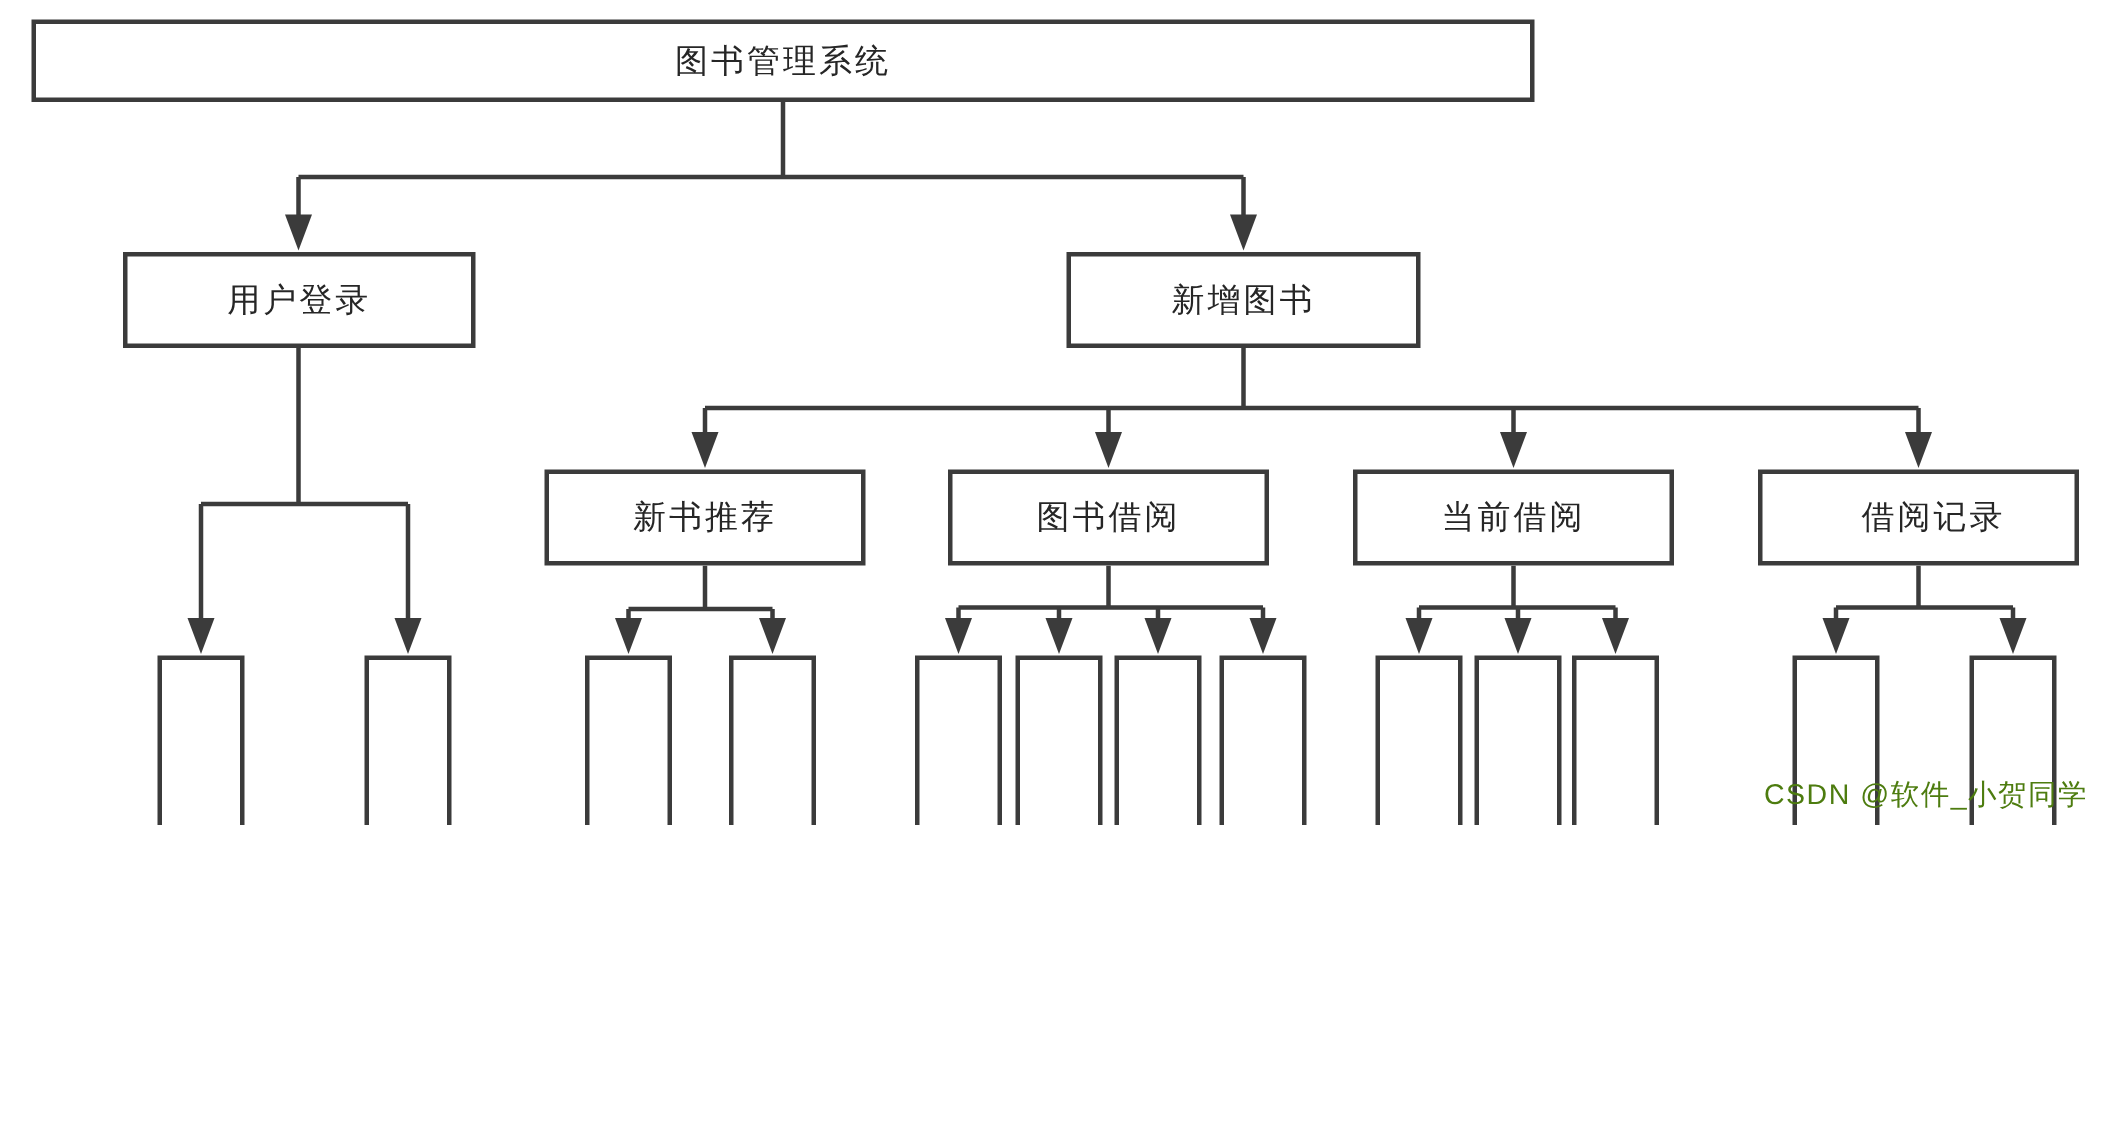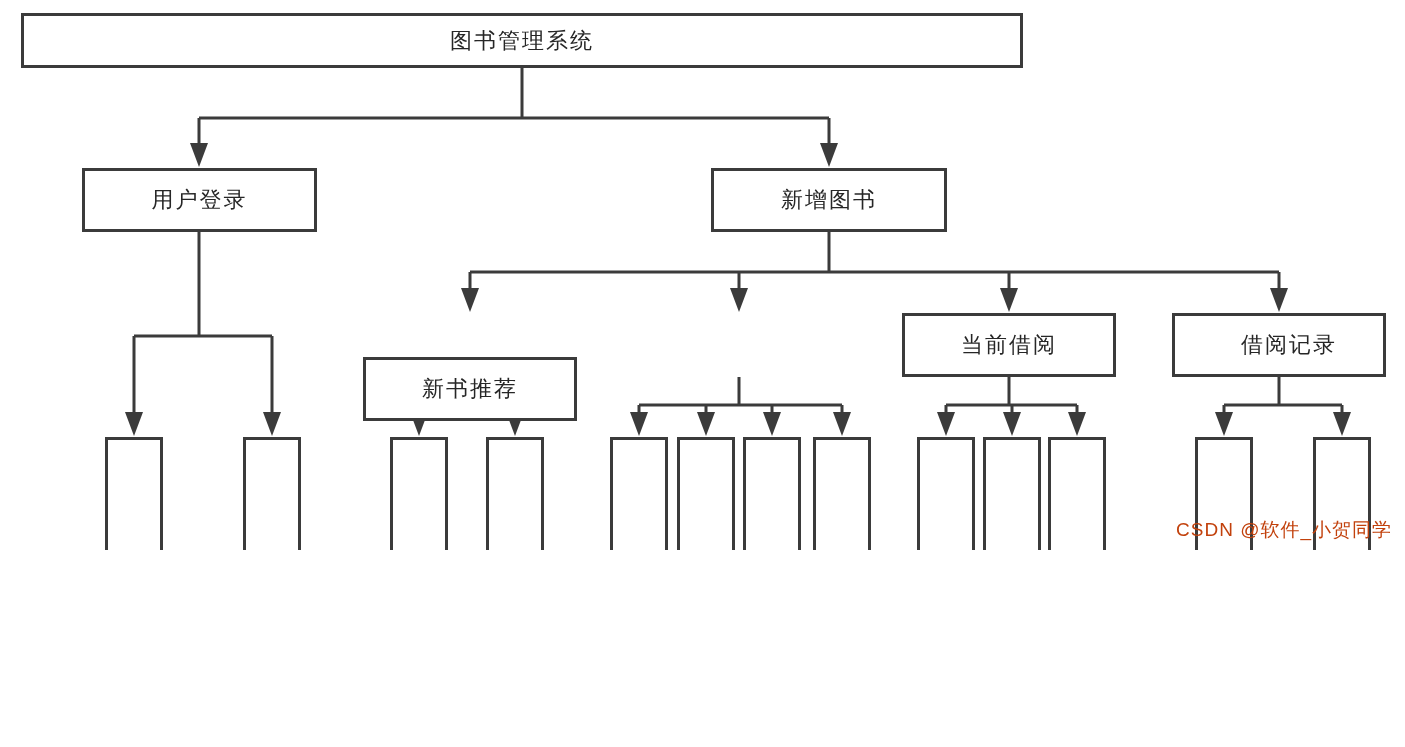--- a/index.html
+++ b/index.html
@@ -29,29 +29,29 @@
     font-size:23px;
     letter-spacing:6px;
     line-height:1;
   }
   .watermark{
     position:absolute;
     right:13px;
     bottom:7px;
     font-size:19px;
     letter-spacing:1px;
-    color:#c2410c;
+    color:#4d7c0f;
     z-index:5;
     white-space:nowrap;
   }
   
   .n-root {left:21px;  top:13px;  width:1002px;height:55px;}
   .n-l2a  {left:82px;  top:168px; width:235px; height:64px;}
   .n-l2b  {left:711px; top:168px; width:236px; height:64px;}
-  .n-l3a  {left:363px; top:313px; width:214px; height:64px;margin-top:44px;}
+  .n-l3a  {left:363px; top:313px; width:214px; height:64px;}
   .n-l3b  {left:632px; top:313px; width:214px; height:64px;}
   .n-l3c  {left:902px; top:313px; width:214px; height:64px;font-family:Liberation Mono, monospace;}
   .n-l3d  {left:1172px;top:313px; width:214px; height:64px;padding-left:20px;}
   .leaf   {top:437px;  width:58px; height:297px;}
   .f1 {left:105px;} .f2 {left:243px;}
   .f3 {left:390px;} .f4 {left:486px;}
   .f5 {left:610px;} .f6 {left:677px;} .f7 {left:743px;} .f8 {left:813px;}
   .f9 {left:917px;} .f10{left:983px;} .f11{left:1048px;}
   .f12{left:1195px;} .f13{left:1313px;}
 </style>
@@ -100,20 +100,23 @@
   <div class="box hbox n-l2a">
     <span>用户登录</span>
   </div>
   <div class="box hbox n-l2b">
     <span>新增图书</span>
   </div>
 
   <div class="box hbox n-l3a">
     <span>新书推荐</span>
   </div>
+  <div class="box hbox n-l3b">
+    <span>图书借阅</span>
+  </div>
   <div class="box hbox n-l3c">
     <span>当前借阅</span>
   </div>
   <div class="box hbox n-l3d">
     <span>借阅记录</span>
   </div>
 
   <div class="box vbox leaf f1">
     <span>用户登录</span>
   </div>

